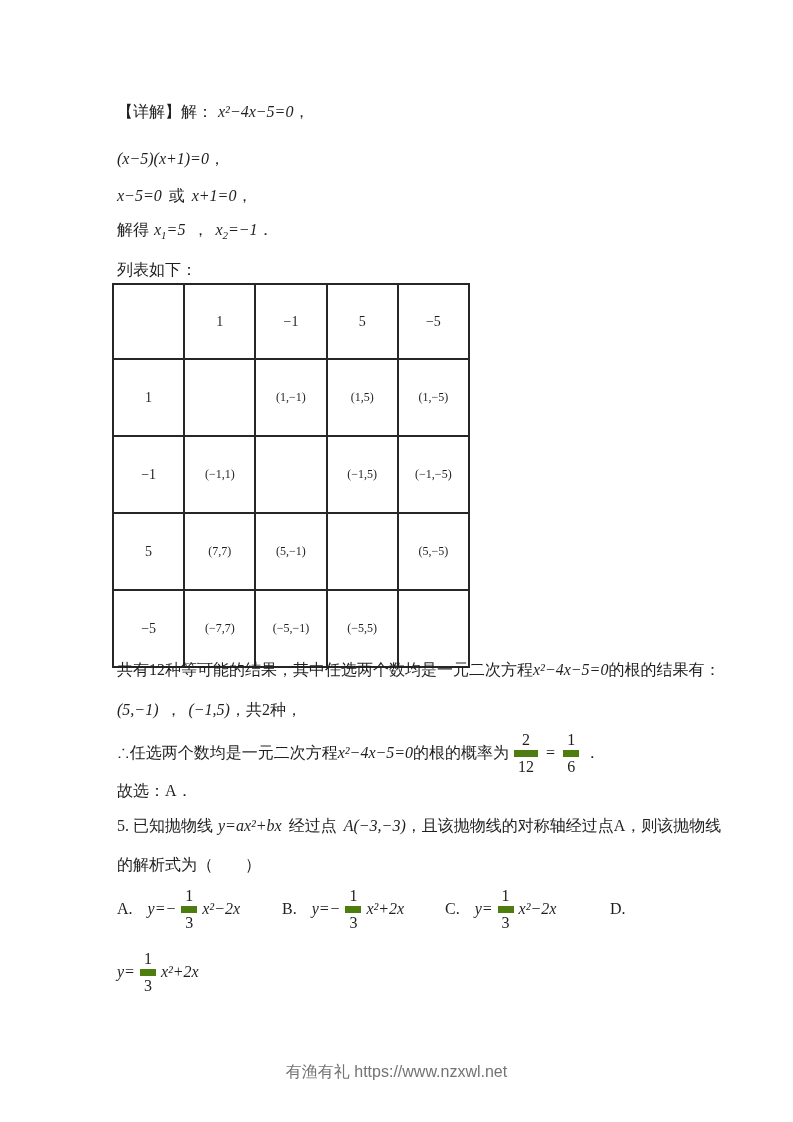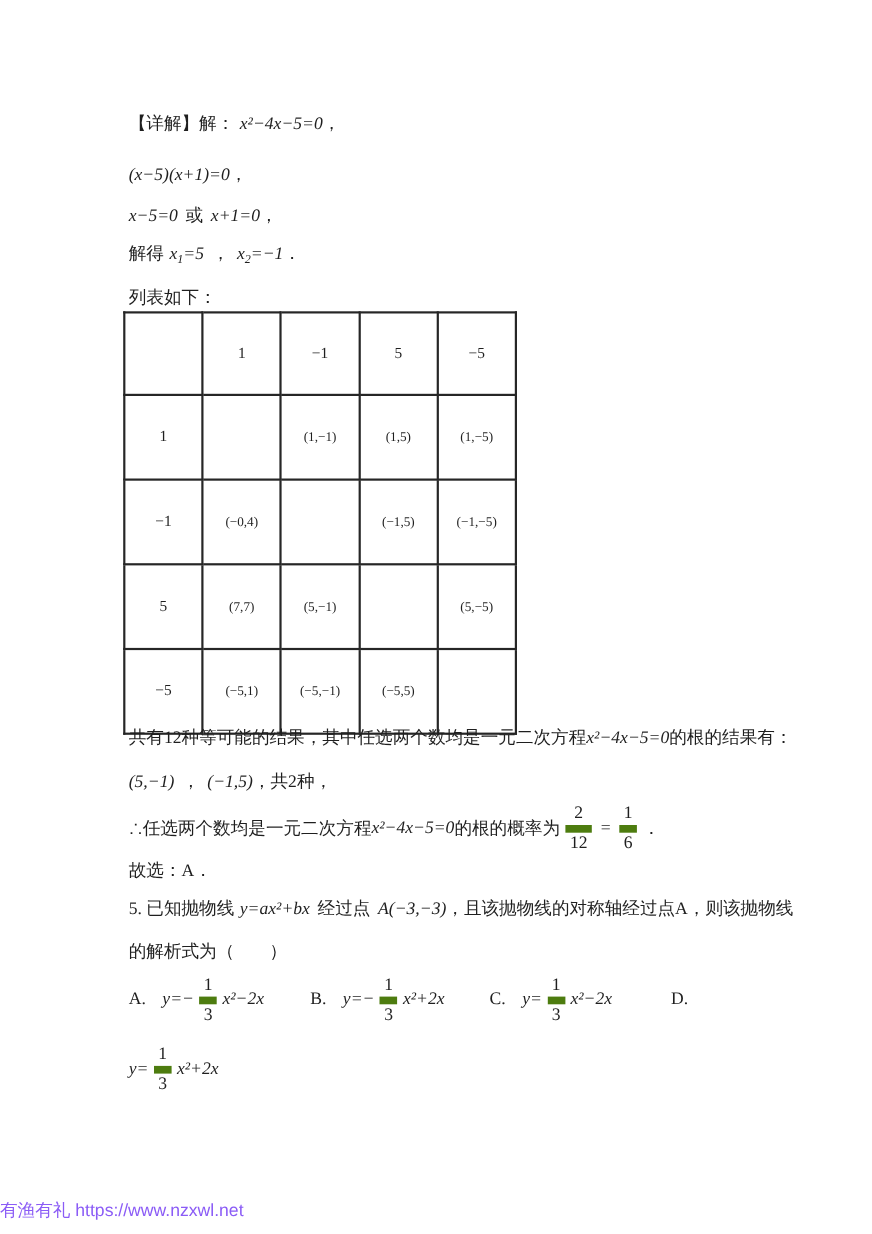--- a/index.html
+++ b/index.html
@@ -49,22 +49,23 @@
   .otable tr.datarow td{height:75px;}
   .otable td.rowlabel{font-size:14px;}
 
   
   .options{position:absolute;left:117px;top:887px;width:600px;height:44px;}
   .option{position:absolute;top:0;display:flex;align-items:center;height:44px;white-space:nowrap;}
   .option .olabel{margin-right:15px;font-style:normal;}
 
   .footer{
     position:absolute;left:0;top:1062px;width:793px;
+    text-align:center;
     font-family:"Liberation Sans","DejaVu Sans",sans-serif;
-    font-size:16px;color:#8b5cf6;margin-top:28px;
+    font-size:16px;color:#737373;
   }
 </style>
 </head>
 <body>
 
 <div class="page">
 
   <div class="line" style="top:102px">
     <span class="cn">【详解】</span><span class="cn lead">解：</span><span class="math">x²−4x−5=0</span><span class="cn">，</span>
   </div>
@@ -96,35 +97,35 @@
       </tr>
       <tr class="datarow">
         <td class="rowlabel">1</td>
         <td></td>
         <td>(1,−1)</td>
         <td>(1,5)</td>
         <td>(1,−5)</td>
       </tr>
       <tr class="datarow">
         <td class="rowlabel">−1</td>
-        <td>(−0,4)</td>
+        <td>(−1,1)</td>
         <td></td>
         <td>(−1,5)</td>
         <td>(−1,−5)</td>
       </tr>
       <tr class="datarow">
         <td class="rowlabel">5</td>
         <td>(7,7)</td>
         <td>(5,−1)</td>
         <td></td>
         <td>(5,−5)</td>
       </tr>
       <tr class="datarow">
         <td class="rowlabel">−5</td>
-        <td>(−5,1)</td>
+        <td>(−7,7)</td>
         <td>(−5,−1)</td>
         <td>(−5,5)</td>
         <td></td>
       </tr>
     </tbody>
   </table>
 
   <div class="line" style="top:660px">
     <span class="cn">共有12种等可能的结果，其中任选两个数均是一元二次方程</span><span class="math">x²−4x−5=0</span><span class="cn">的根的结果有：</span>
   </div>

